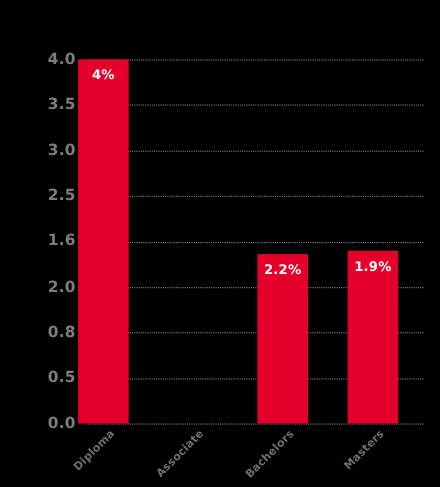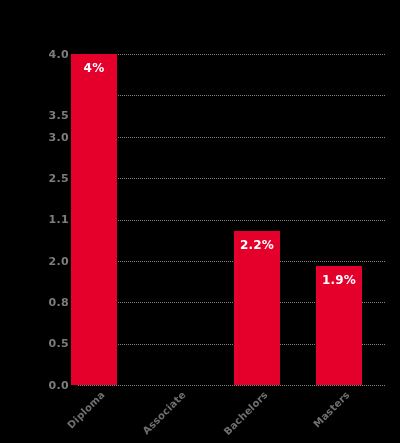--- a/index.html
+++ b/index.html
@@ -40,21 +40,21 @@
     opacity: 0.95;
   }
 
   
   .ytick {
     position: absolute;
     right: 331px;            
     width: 40px;
     text-align: right;
     color: #7d7d7d;
-    font-size: 11px;
+    font-size: 14px;
     font-weight: bold;
     letter-spacing: 0.3px;
     line-height: 1;
     transform: translateY(-50%);
   }
 
   
   .bar {
     position: absolute;
     bottom: 0;
@@ -89,24 +89,24 @@
 </style>
 </head>
 <body>
 
 <div id="chart-root">
 
   <div class="ytick" style="top:385px;">0.0</div>
   <div class="ytick" style="top:343px;">0.5</div>
   <div class="ytick" style="top:302px;">0.8</div>
   <div class="ytick" style="top:261px;">2.0</div>
-  <div class="ytick" style="top:219px;">1.1</div>
+  <div class="ytick" style="top:219px;">1.6</div>
   <div class="ytick" style="top:178px;">2.5</div>
   <div class="ytick" style="top:137px;">3.0</div>
-  <div class="ytick" style="top:95px;margin-top:20px;">3.5</div>
+  <div class="ytick" style="top:95px;">3.5</div>
   <div class="ytick" style="top:54px;">4.0</div>
 
   <div id="plot-area">
 
     <div class="gridline" style="top:0px;"></div>
     <div class="gridline" style="top:41px;"></div>
     <div class="gridline" style="top:83px;"></div>
     <div class="gridline" style="top:124px;"></div>
     <div class="gridline" style="top:166px;"></div>
     <div class="gridline" style="top:207px;"></div>
@@ -116,21 +116,21 @@
 
     <div class="bar" style="left:0px; height:331px;">
       <div class="bar-label">4%</div>
     </div>
 
 
     <div class="bar" style="left:163px; height:154px;">
       <div class="bar-label">2.2%</div>
     </div>
 
-    <div class="bar" style="left:245px; height:119px;">
+    <div class="bar" style="left:245px; height:157px;">
       <div class="bar-label">1.9%</div>
     </div>
 
   </div>
 
   <div class="xtick" style="left:99px;">Diploma</div>
   <div class="xtick" style="left:180px;">Associate</div>
   <div class="xtick" style="left:262px;">Bachelors</div>
   <div class="xtick" style="left:344px;">Masters</div>
 

